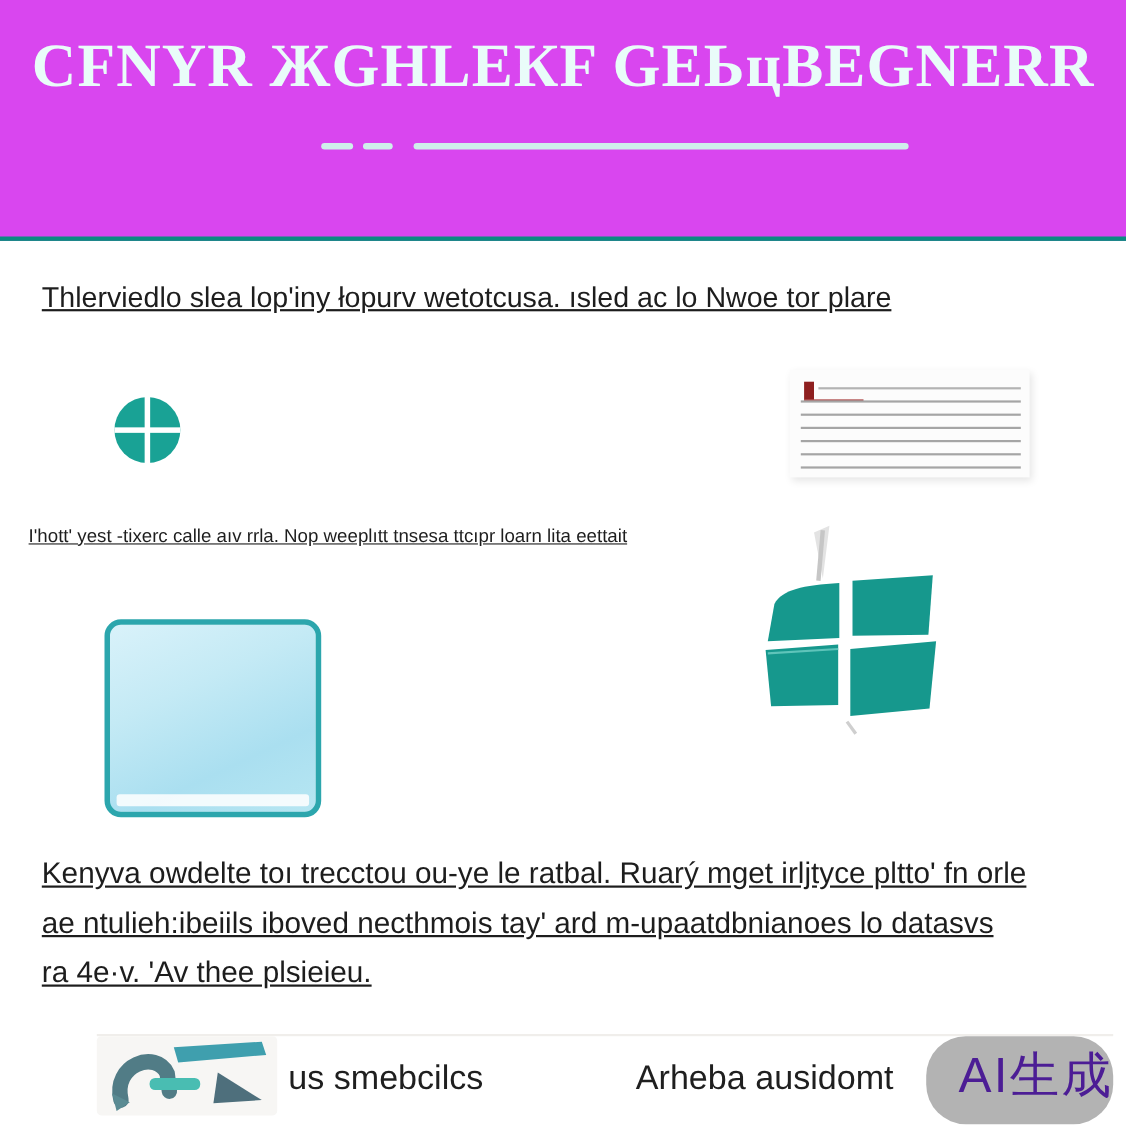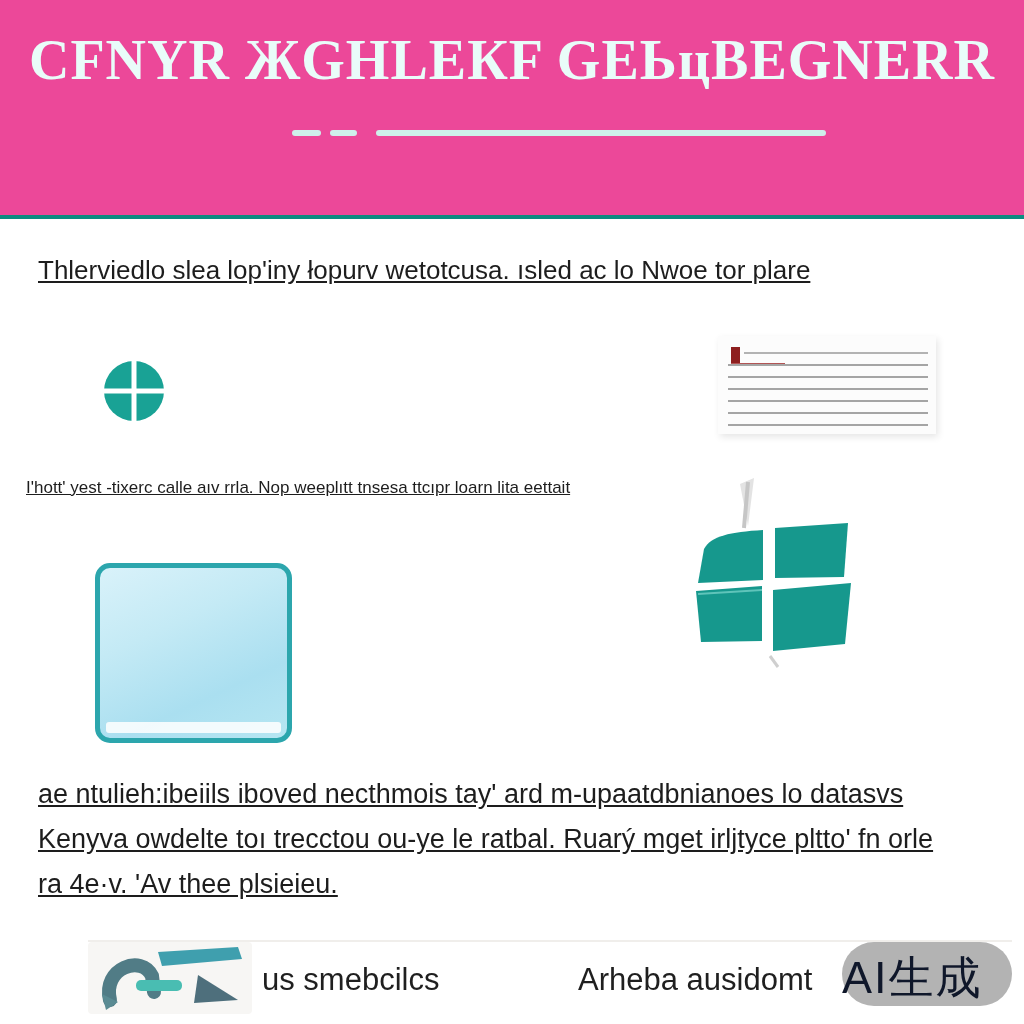--- a/index.html
+++ b/index.html
@@ -3,21 +3,21 @@
 <meta charset="utf-8">
 <style>
   html,body{margin:0;padding:0;}
   body{
     width:1024px;height:1024px;position:relative;overflow:hidden;
     background:#ffffff;font-family:"Liberation Sans",sans-serif;
   }
   
   .banner{
     position:absolute;left:0;top:0;width:1024px;height:215px;
-    background:#ec4899;border-bottom:4px solid #0b8c80;
+    background:#d946ef;border-bottom:4px solid #0b8c80;
   }
   .banner-title{
     position:absolute;left:0;top:28px;width:100%;text-align:center;
     font-family:"Liberation Serif",serif;font-weight:bold;
     font-size:56px;letter-spacing:1px;color:#e9fcf9;white-space:nowrap;
   }
   .divider{position:absolute;top:130px;left:0;width:100%;height:8px;}
   .divider .dash,.divider .bar{
     position:absolute;height:6px;background:#cfefeb;border-radius:3px;
   }
@@ -56,23 +56,23 @@
   
   .footer-hairline{position:absolute;left:88px;top:940px;width:924px;height:2px;background:#f0eeeb;}
   .footer-card{
     position:absolute;left:88px;top:942px;width:164px;height:72px;
     background:#f7f6f4;border-radius:4px;
   }
   .footer-label{position:absolute;font-size:31px;color:#1f1f1f;white-space:nowrap;text-align:center;}
   .label-left{left:262px;top:962px;}
   .label-right{left:578px;top:962px;}
   .ai-badge{
-    position:absolute;left:842px;top:942px;width:170px;height:64px;
-    background:#b3b3b3;border-radius:36px;text-align:left;line-height:72px;
-    font-size:45px;color:#0f172a;letter-spacing:2px;
+    position:absolute;left:842px;top:942px;width:170px;height:80px;
+    background:#b3b3b3;border-radius:36px;text-align:right;line-height:72px;
+    font-size:45px;color:#4c1d95;letter-spacing:2px;
   }
 </style>
 </head>
 <body>
 
 <div class="banner">
   <div class="banner-title">CFNYR ЖGHLEКF GEЬцBEGNERR</div>
   <div class="divider">
     <span class="dash dash1"></span>
     <span class="dash dash2"></span>
@@ -119,22 +119,22 @@
     <path d="M16,79 C23,66 42,62 75,60 L75,110 L10,113 Z" fill="#16988d"></path>
     <polygon points="87,58 160,53 156,107 87,108" fill="#16988d"></polygon>
     <polygon points="8,121 74,116 74,171 13,172" fill="#16988d"></polygon>
     <polygon points="85,120 163,113 157,174 85,181" fill="#16988d"></polygon>
     <path d="M10,124 L74,120" stroke="#5fc4ba" stroke-width="2" fill="none"></path>
     <path d="M82,186 L90,197" stroke="#cfcfcf" stroke-width="3" fill="none"></path>
   </svg>
 </div>
 
 <div class="para para-3">
+  <div>Kenyva owdelte toı trecctou ou-ye le ratbal. Ruarý mget irljtyce pltto' fn orle</div>
   <div>ae ntulieh:ibeiils iboved necthmois tay' ard m-upaatdbnianoes lo datasvs</div>
-  <div>Kenyva owdelte toı trecctou ou-ye le ratbal. Ruarý mget irljtyce pltto' fn orle</div>
   <div>ra 4e·v. 'Av thee plsieieu.</div>
 </div>
 
 <div class="footer-hairline"></div>
 
 <div class="footer-card">
   <svg width="164" height="72" viewBox="0 0 164 72">
     <path d="M22,58 C14,26 54,12 64,34 L66,50" stroke="#517c86" stroke-width="14" fill="none" stroke-linecap="round"></path>
     <polygon points="70,10 150,5 154,17 74,24" fill="#3f9fae"></polygon>
     <rect x="48" y="38" width="46" height="11" rx="5" fill="#49bdb2"></rect>

